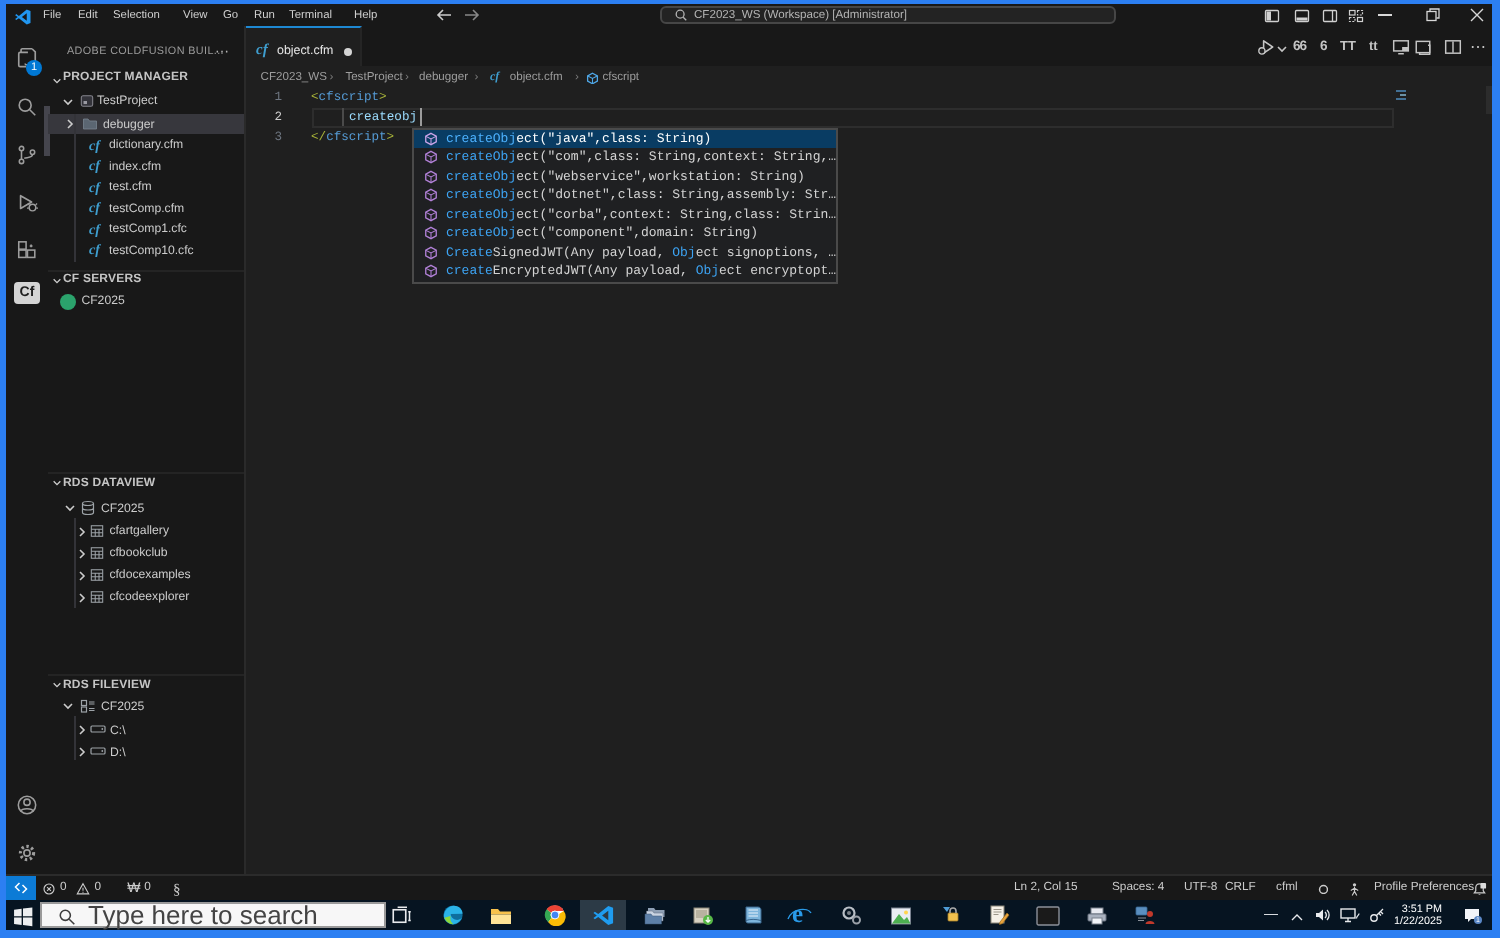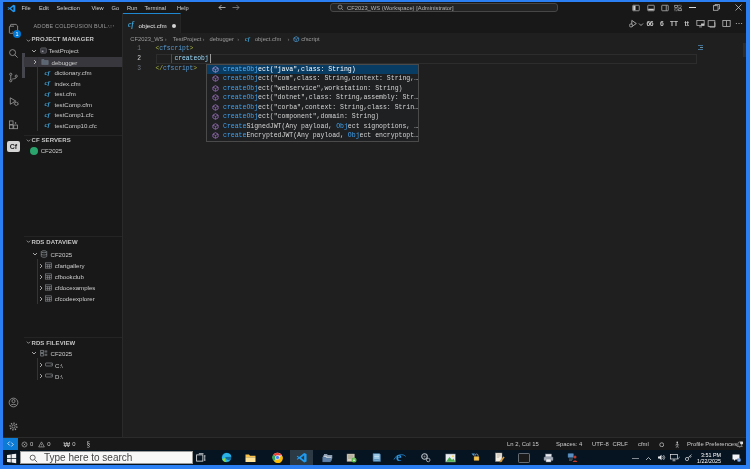--- a/index.html
+++ b/index.html
@@ -418,21 +418,21 @@
 
   <svg class="abs" style="left:5.5px;top:452.5px" width="11" height="11" viewBox="0 0 16 16">
         <path fill="#eceef0" d="M1.5 2.8 L7 2 V7.4 H1.5 Z M8 1.9 L14.8 1 V7.4 H8 Z M1.5 8.4 H7 V13.8 L1.5 13 Z M8 8.4 H14.8 V14.8 L8 13.9 Z"></path>
       </svg>
 
   <div class="abs" style="left:20px;top:451px;width:173px;height:13px;background:#f7f7f7;border:1px solid #9a9a9a"></div>
   <svg class="abs" style="left:29px;top:453.5px" width="9" height="9" viewBox="0 0 16 16">
         <circle cx="6.5" cy="6.5" r="4.5" fill="none" stroke="#3d3d3d" stroke-width="1.4"></circle>
         <path d="M10 10 L14.5 14.5" stroke="#3d3d3d" stroke-width="1.4"></path>
       </svg>
-  <div class="row" style="left:44px;top:451px;height:13px;color:#444444;font-size:10px">Type here to search</div>
+  <div class="row" style="left:44px;top:451px;height:13px;color:#444444;font-size:13px">Type here to search</div>
 
   <svg class="abs" style="left:196px;top:452.5px" width="10" height="10" viewBox="0 0 16 16">
         <rect x="1" y="3" width="10" height="10" fill="none" stroke="#e8eaed" stroke-width="1.3"></rect>
         <path d="M13 4.5 L15 4.5 M13 11.5 L15 11.5 M14 4 V12" stroke="#e8eaed" stroke-width="1.2"></path>
         <path d="M4.5 1 L12 1" stroke="#e8eaed" stroke-width="1.2"></path>
       </svg>
 
   <svg class="abs" style="left:221px;top:452px" width="11" height="11" viewBox="0 0 24 24">
         <circle cx="12" cy="12" r="10.5" fill="#0e6e9e"></circle>
         <path d="M2 13.5 C2.5 5.5 8.5 2 13 2 C19.5 2 22.5 7 22.5 10.5 L9.5 11 C9.5 15.5 14.5 18 18 17.2 L21.5 15.5 C18.5 21 13 23 9.5 21.5 C5 19.8 2.5 17 2 13.5 Z" fill="#2bb3e8"></path>

